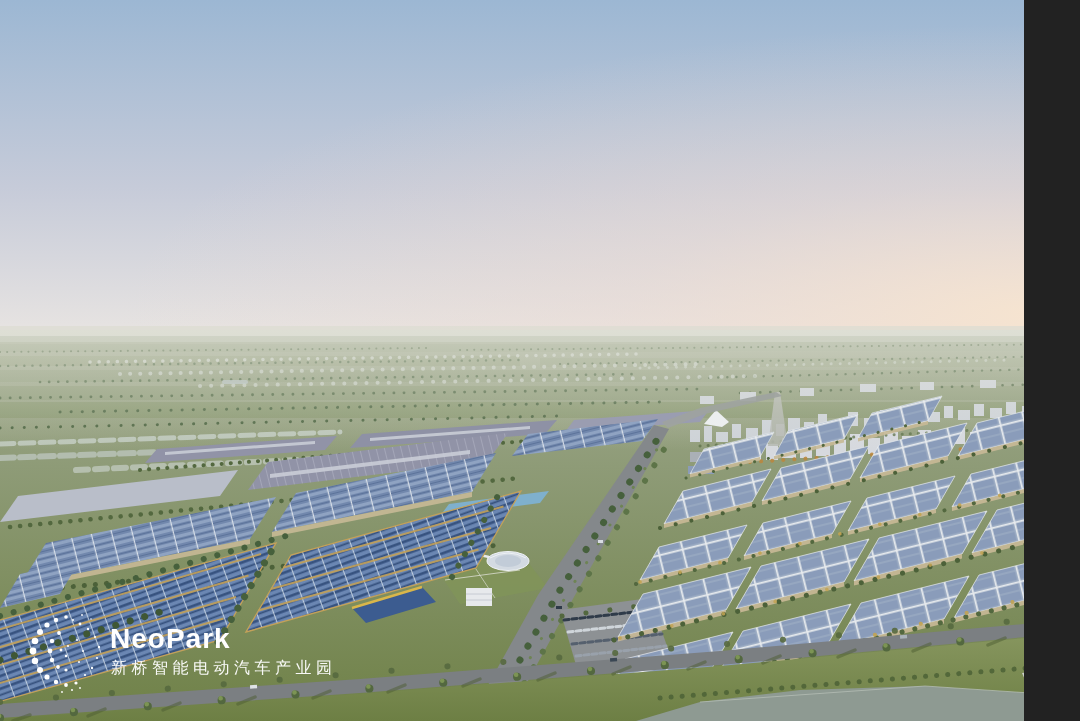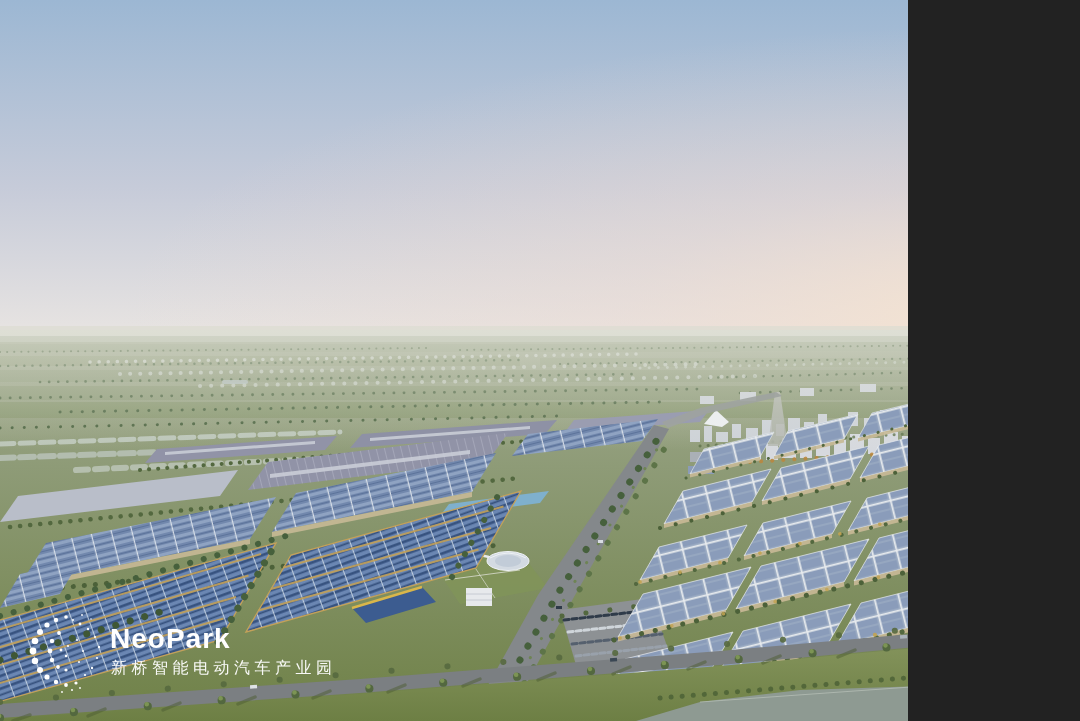--- a/index.html
+++ b/index.html
@@ -1,16 +1,16 @@
 <!DOCTYPE html>
 <html><head>
 <meta charset="utf-8">
 <style>
   html,body{margin:0;padding:0;background:#222;}
-  .stage{position:relative;width:908px;height:721px;overflow:hidden;
+  .stage{position:relative;width:1024px;height:721px;overflow:hidden;
          font-family:"Liberation Sans",sans-serif;}
   .stage svg{display:block;width:1080px;height:721px;}
   text{font-family:"Liberation Sans","DejaVu Sans",sans-serif;}
   .brand-name{font-size:28px;font-weight:700;letter-spacing:1px;}
   .brand-sub{font-size:16px;font-weight:400;letter-spacing:4.5px;opacity:.95;}
 </style>
 </head>
 <body>
 
 <div class="stage">

